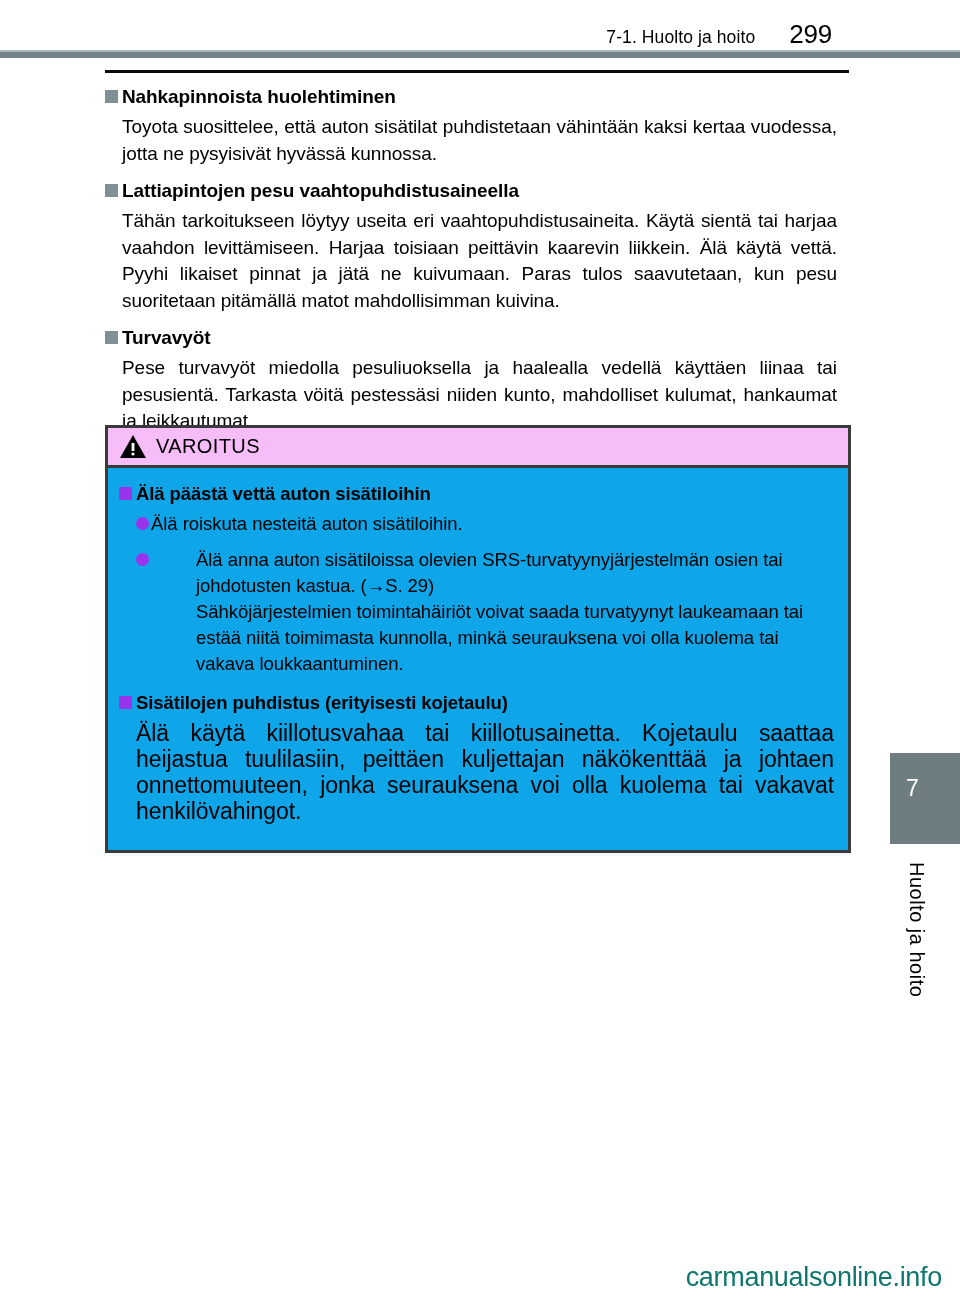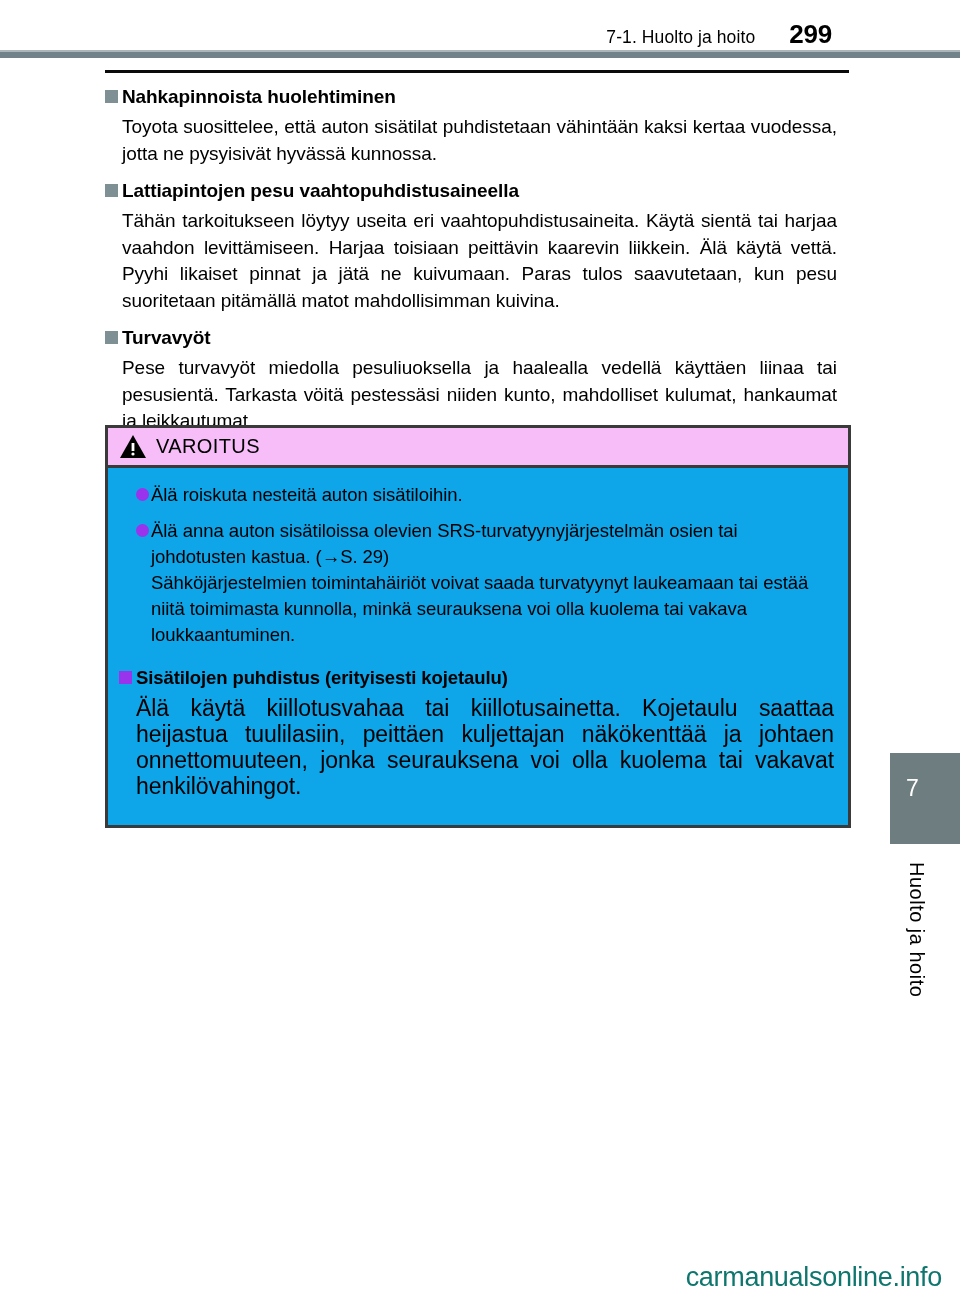--- a/index.html
+++ b/index.html
@@ -32,21 +32,21 @@
     align-items: baseline;
     gap: 34px;
   }
   .header-chapter {
     font-size: 17.5px;
     letter-spacing: 0.1px;
     white-space: nowrap;
   }
   .header-pageno {
     font-size: 26px;
-    font-weight: bold;
+    font-weight: normal;
     letter-spacing: -0.2px;
   }
   .header-rule {
     position: absolute;
     left: 0;
     top: 52px;
     width: 960px;
     height: 6px;
     background: #72828a;
   }
@@ -151,21 +151,21 @@
     font-weight: bold;
     line-height: 24px;
     letter-spacing: -0.1px;
   }
 
   .bullet-item {
     display: flex;
     align-items: flex-start;
     margin: 0 0 10px 17px;
   }
-  .bullet-item.tight { margin-bottom: 18px; }
+  .bullet-item.tight { margin-bottom: 6px; gap: 45px; }
   .dot {
     width: 13px;
     height: 13px;
     flex: 0 0 13px;
     margin-top: 6px;
     margin-right: 2px;
     border-radius: 50%;
     background: #9a33ec;
   }
   .bullet-text {
@@ -262,38 +262,42 @@
     <svg class="warn-tri" viewBox="0 0 28 25">
       <polygon points="14,1 27,24 1,24" fill="#000000"></polygon>
       <rect x="12.6" y="9" width="2.8" height="8" fill="#ffffff"></rect>
       <circle cx="14" cy="20" r="1.6" fill="#ffffff"></circle>
     </svg>
     <span class="warn-title">VAROITUS</span>
   </div>
 
   <div class="warn-body">
 
+    <div class="warn-sec-head">
+      <span class="sq-purple"></span>
+      <span class="warn-sec-head-text">Älä päästä vettä auton sisätiloihin</span>
+    </div>
 
     <div class="bullet-item">
       <span class="dot"></span>
       <span class="bullet-text">
         <span>Älä roiskuta nesteitä auton sisätiloihin.</span><br>
       </span>
     </div>
 
     <div class="bullet-item tight">
       <span class="dot"></span>
       <span class="bullet-text">
         <span class="j">Älä anna auton sisätiloissa olevien SRS-turvatyynyjärjestelmän osien tai johdotusten kastua.</span>
         <span class="arrow-ref">(→S. 29)</span><br>
         <span>Sähköjärjestelmien toimintahäiriöt voivat saada turvatyynyt laukeamaan tai estää niitä toimimasta kunnolla, minkä seurauksena voi olla kuolema tai vakava loukkaantuminen.</span>
       </span>
     </div>
 
-    <div class="warn-sec-head" style="margin-top:6px;">
+    <div class="warn-sec-head" style="margin-top:14px;">
       <span class="sq-purple"></span>
       <span class="warn-sec-head-text">Sisätilojen puhdistus (erityisesti kojetaulu)</span>
     </div>
     <p class="warn-par">Älä käytä kiillotusvahaa tai kiillotusainetta. Kojetaulu saattaa heijastua tuulilasiin, peittäen kuljettajan näkökenttää ja johtaen onnettomuuteen, jonka seurauksena voi olla kuolema tai vakavat henkilövahingot.</p>
   </div>
 </div>
 
 <div class="side-tab">
   <span class="side-tab-num">7</span>
 </div>

